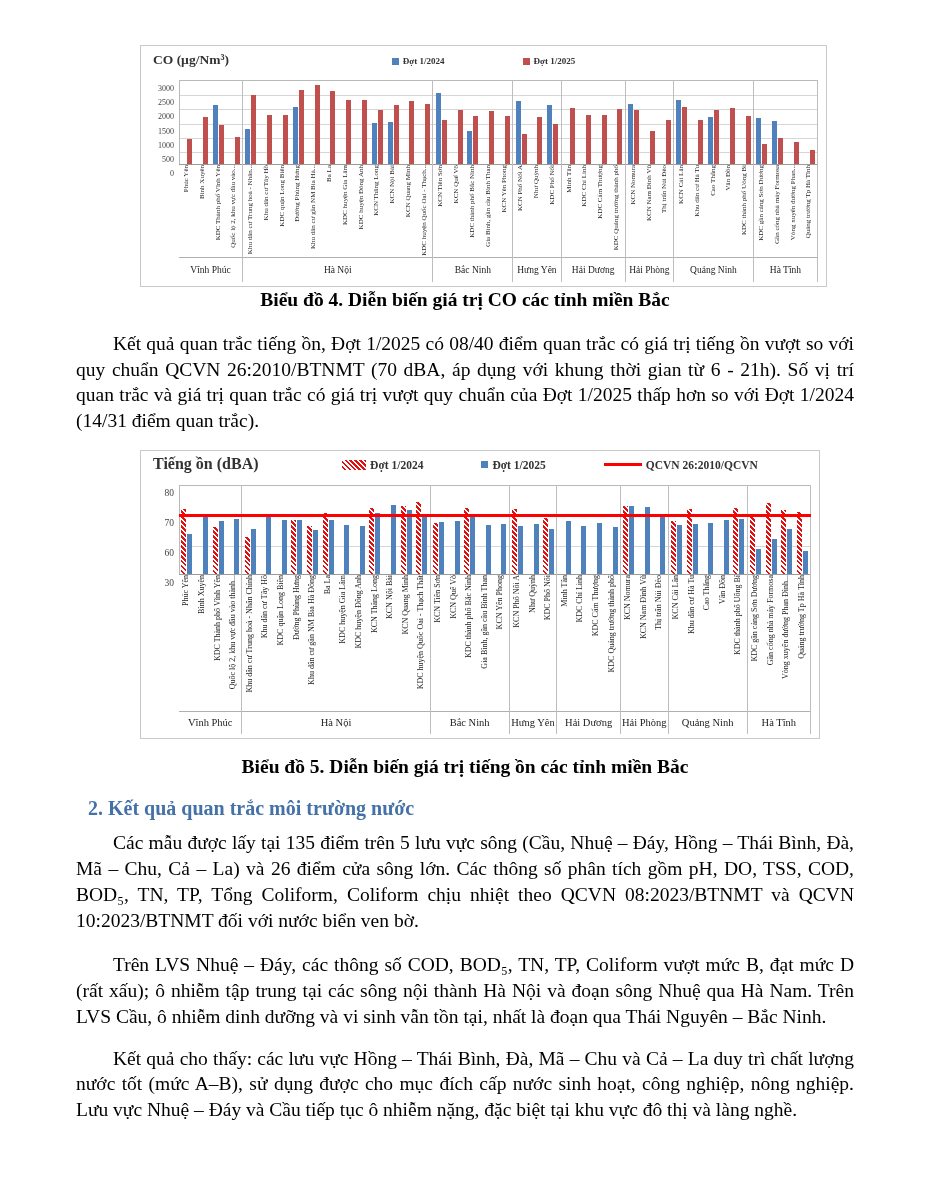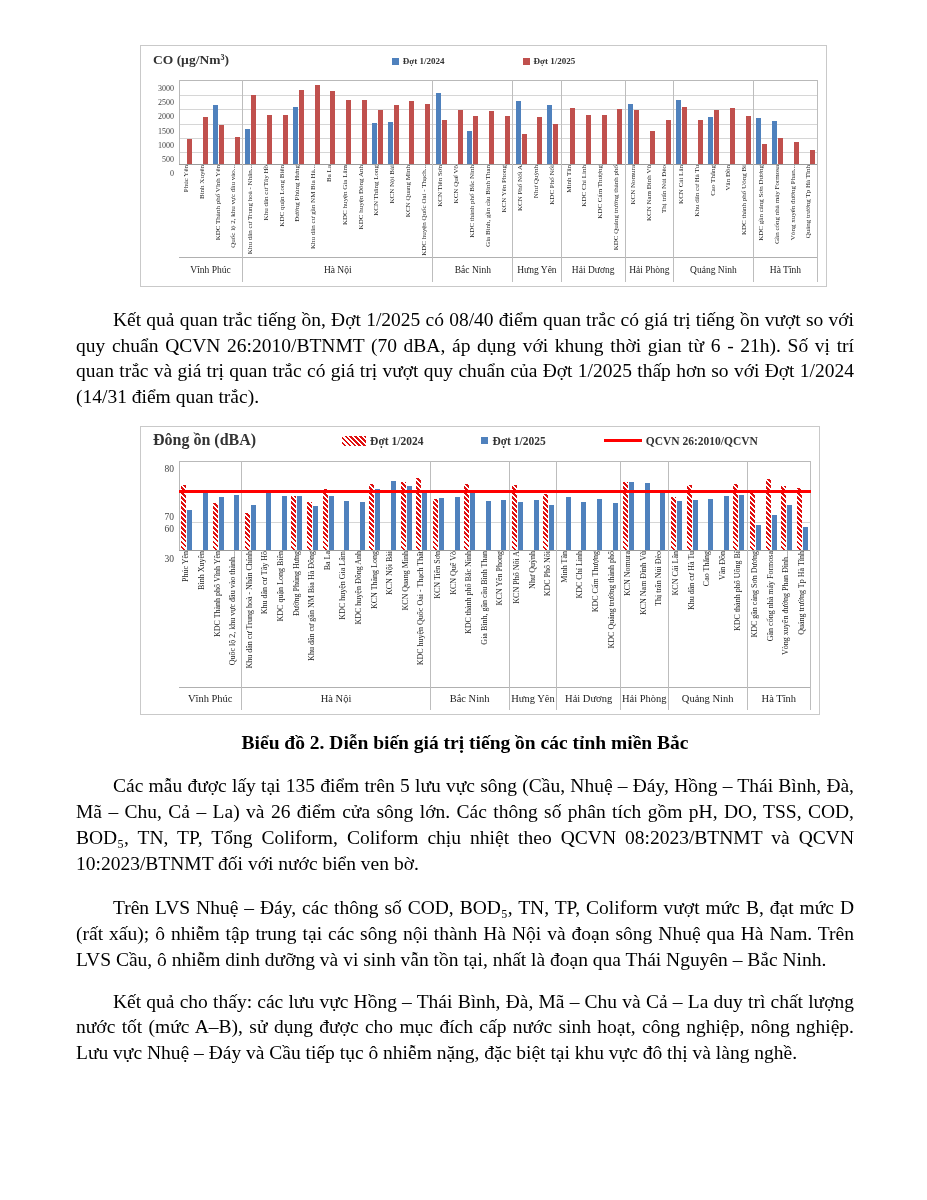--- a/index.html
+++ b/index.html
@@ -431,46 +431,47 @@
                   <span class="xlabel">Quảng trường Tp Hà Tĩnh</span>
                 </div>
               </div>
               <div class="name-box" style="height: 24px;">Hà Tĩnh</div>
             </div>
           </div>
         </div>
     </div>
   </div>
 
+  <p class="caption">Biểu đồ 4. Diễn biến giá trị CO các tỉnh miền Bắc</p>
 
   <p class="para p1">Kết quả quan trắc tiếng ồn, Đợt 1/2025 có 08/40 điểm quan trắc có giá trị tiếng ồn vượt so với quy chuẩn QCVN 26:2010/BTNMT (70 dBA, áp dụng với khung thời gian từ 6 - 21h). Số vị trí quan trắc và giá trị quan trắc có giá trị vượt quy chuẩn của Đợt 1/2025 thấp hơn so với Đợt 1/2024 (14/31 điểm quan trắc).</p>
 
   <div class="figure fig-noise" id="chart-noise">
     <div class="chart-header">
-      <div class="chart-title">Đông ồn (dBA)</div>
+      <div class="chart-title">Tiếng ồn (dBA)</div>
       <div class="chart-legend">
           <span class="legend-item">
             <span class="sw-hatchbox"></span>
             <span>Đợt 1/2024</span>
           </span>
           <span class="legend-item">
             <span class="sw-square" style="background: rgb(79, 129, 189);"></span>
             <span>Đợt 1/2025</span>
           </span>
           <span class="legend-item">
             <span class="sw-line" style="background: rgb(255, 0, 0);"></span>
             <span>QCVN 26:2010/QCVN</span>
           </span>
         </div>
     </div>
     <div class="chart-body">
       <div class="y-axis" style="height: 90px;">
           <div class="y-tick" style="top: 90px;">30</div>
           <div class="y-tick" style="top: 60px;">60</div>
-          <div class="y-tick" style="top: 48px;">70</div>
+          <div class="y-tick" style="top: 30px;">70</div>
           <div class="y-tick" style="top: 0px;">80</div>
         </div>
       <div class="plot-wrap">
           <div class="grid-layer" style="height: 90px;">
             <div class="gridline" style="top: 60px;"></div>
             <div class="gridline" style="top: 30px;"></div>
           </div>
           <div class="groups-row">
             <div class="group" style="flex: 4 0 0px;">
               <div class="bars-area" style="height: 90px;">
@@ -807,20 +808,21 @@
                 </div>
               </div>
               <div class="name-box" style="height: 22px;">Hà Tĩnh</div>
             </div>
           </div>
           <div class="ref-line" style="background: rgb(255, 0, 0); top: 29px;"></div>
         </div>
     </div>
   </div>
 
-  <p class="caption cap5">Biểu đồ 2. Diễn biến giá trị tiếng ồn các tỉnh miền Bắc</p>
-
+  <p class="caption cap5">Biểu đồ 5. Diễn biến giá trị tiếng ồn các tỉnh miền Bắc</p>
+
+  <p class="section-heading">2. Kết quả quan trắc môi trường nước</p>
 
   <p class="para p2">Các mẫu được lấy tại 135 điểm trên 5 lưu vực sông (Cầu, Nhuệ – Đáy, Hồng – Thái Bình, Đà, Mã – Chu, Cả – La) và 26 điểm cửa sông lớn. Các thông số phân tích gồm pH, DO, TSS, COD, BOD₅, TN, TP, Tổng Coliform, Coliform chịu nhiệt theo QCVN 08:2023/BTNMT và QCVN 10:2023/BTNMT đối với nước biển ven bờ.</p>
   <p class="para p4">Trên LVS Nhuệ – Đáy, các thông số COD, BOD₅, TN, TP, Coliform vượt mức B, đạt mức D (rất xấu); ô nhiễm tập trung tại các sông nội thành Hà Nội và đoạn sông Nhuệ qua Hà Nam. Trên LVS Cầu, ô nhiễm dinh dưỡng và vi sinh vẫn tồn tại, nhất là đoạn qua Thái Nguyên – Bắc Ninh.</p>
   <p class="para p3">Kết quả cho thấy: các lưu vực Hồng – Thái Bình, Đà, Mã – Chu và Cả – La duy trì chất lượng nước tốt (mức A–B), sử dụng được cho mục đích cấp nước sinh hoạt, công nghiệp, nông nghiệp. Lưu vực Nhuệ – Đáy và Cầu tiếp tục ô nhiễm nặng, đặc biệt tại khu vực đô thị và làng nghề.</p>
 
 </div>
 
 </body></html>

